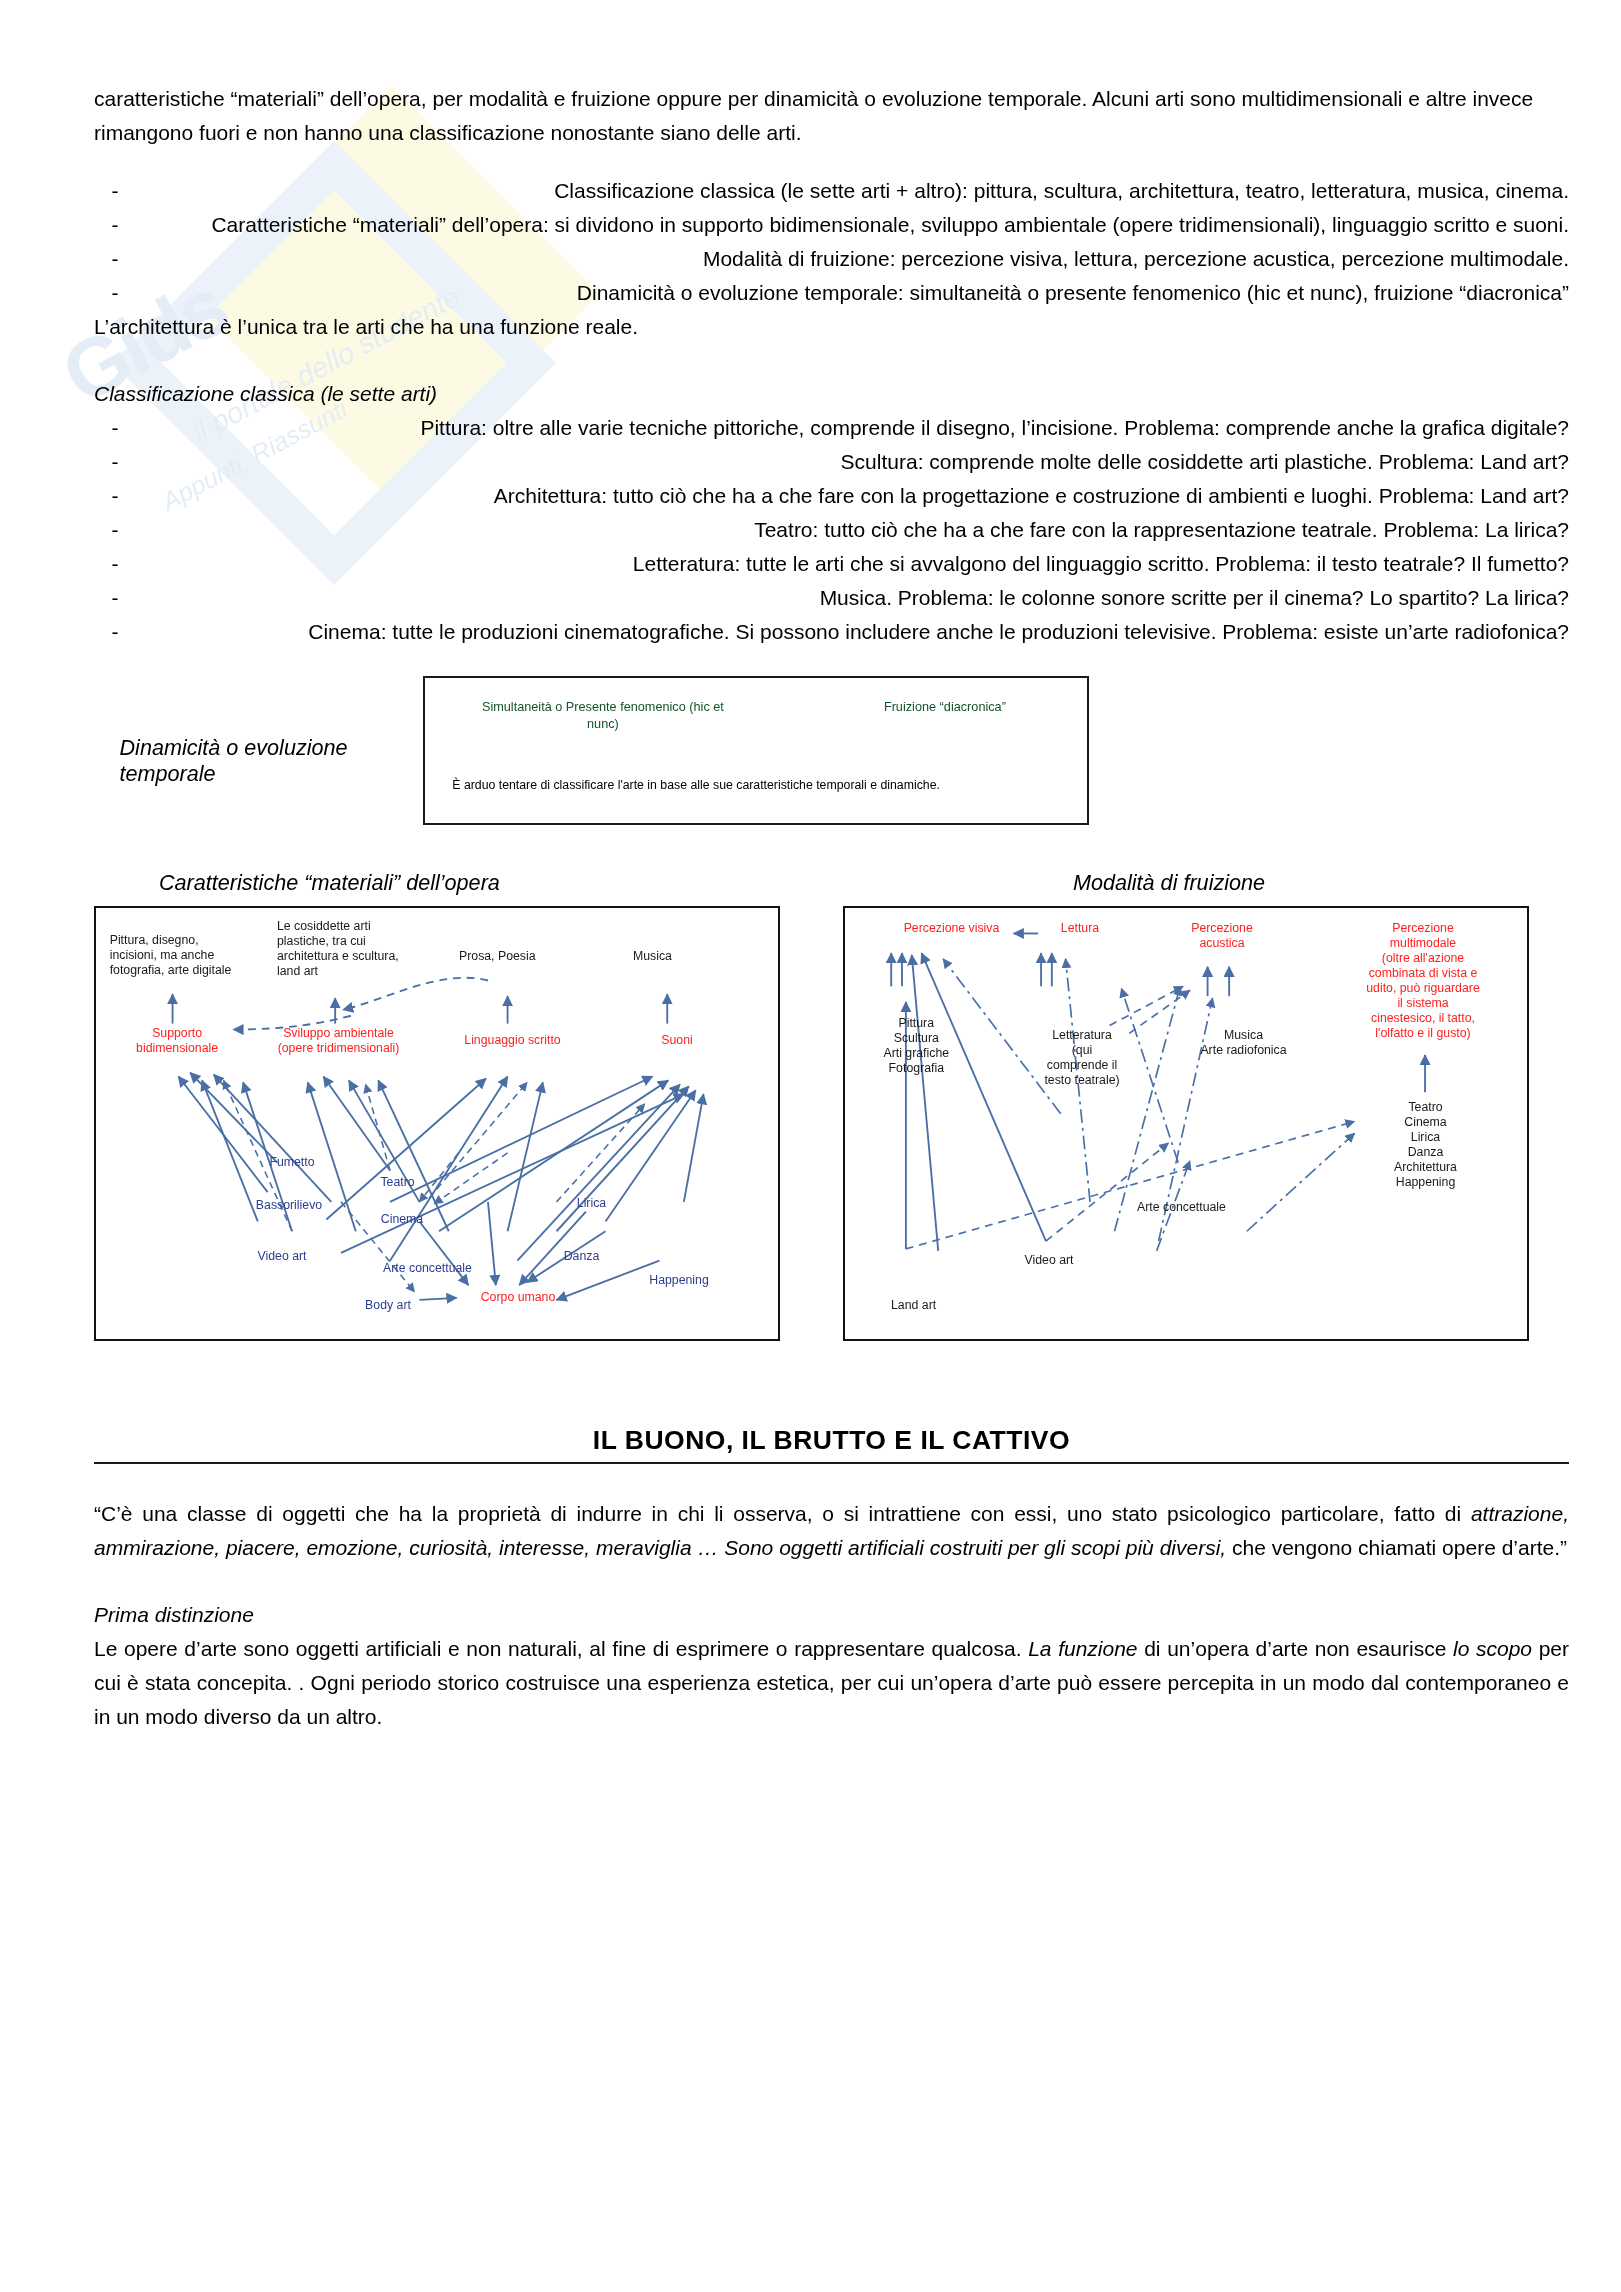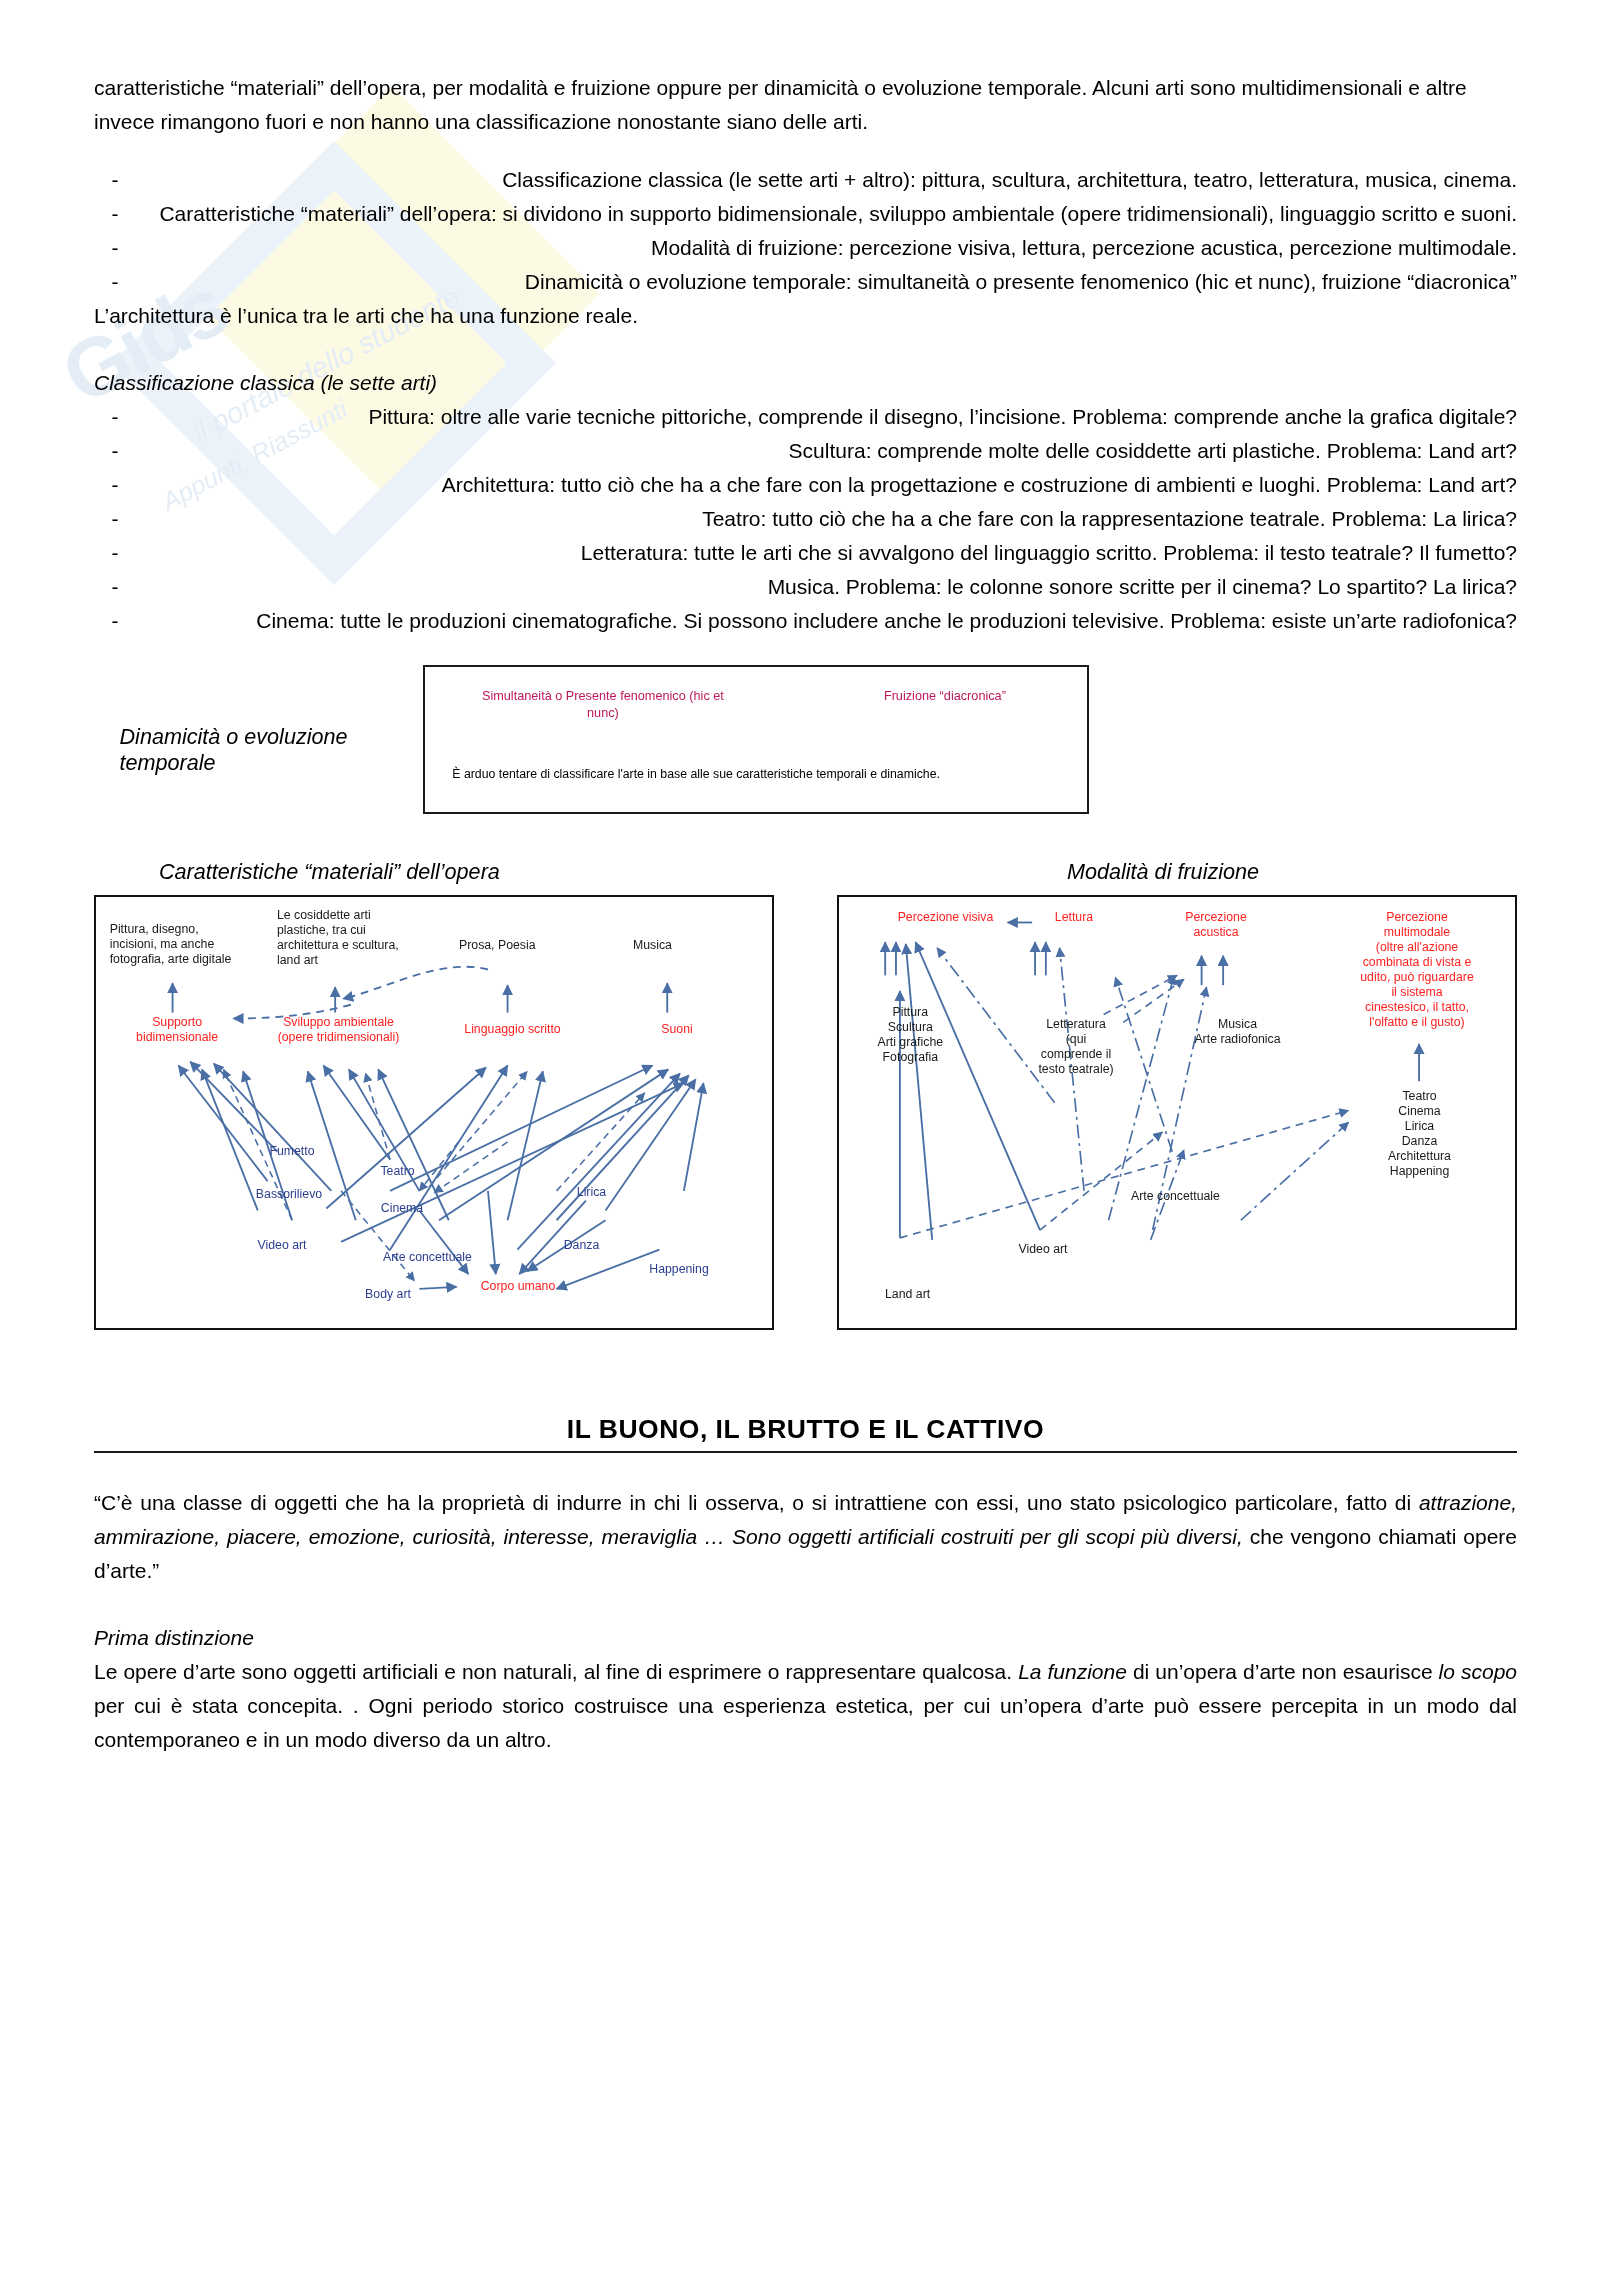--- a/index.html
+++ b/index.html
@@ -6,22 +6,23 @@
   body {
     width:1621px; height:2293px;
     background:#ffffff;
     font-family:"Liberation Sans", sans-serif;
     color:#000000;
     position:relative;
     overflow:hidden;
   }
   .page {
     position:absolute; inset:0;
-    padding:71px 104px 0 94px;
+    padding:71px 52px 0 94px;
     box-sizing:border-box;
+    margin-top:11px;
   }
 
   
   .watermark {
     position:absolute;
     left:59px; top:147px;
     width:549px; height:470px;
     pointer-events:none;
     opacity:.55;
     z-index:0;
@@ -121,21 +122,21 @@
   .fig1-box {
     width:662px;
     height:145px;
     border:2px solid #1a1a1a;
     position:relative;
     background:#fff;
     margin-left:5.9px;
   }
   .fig1-lbl {
     position:absolute;
-    color:#be185d;
+    color:#14532d;
     font-size:12.7px;
     line-height:16.7px;
     text-align:center;
   }
   .fig1-l1 { left:41px; top:21.6px; width:274px; }
   .fig1-l2 { left:412px; top:21.6px; width:216px; }
   .fig1-note {
     position:absolute;
     left:27.4px; top:100px;
     width:598px;

